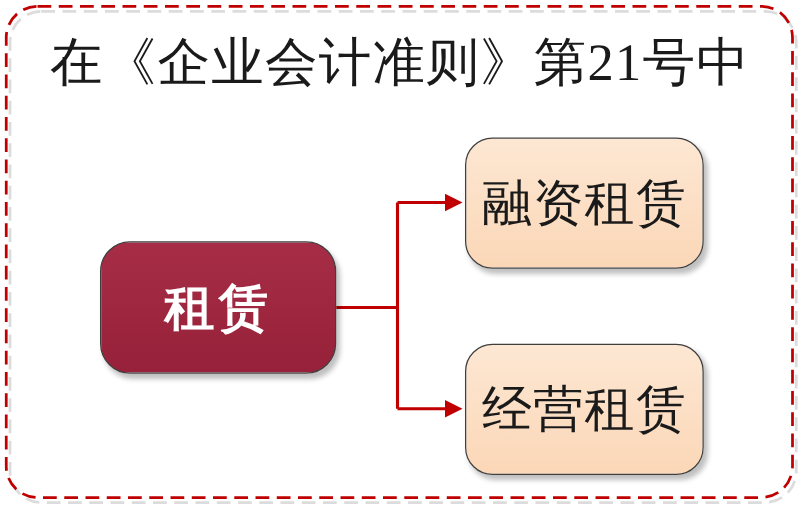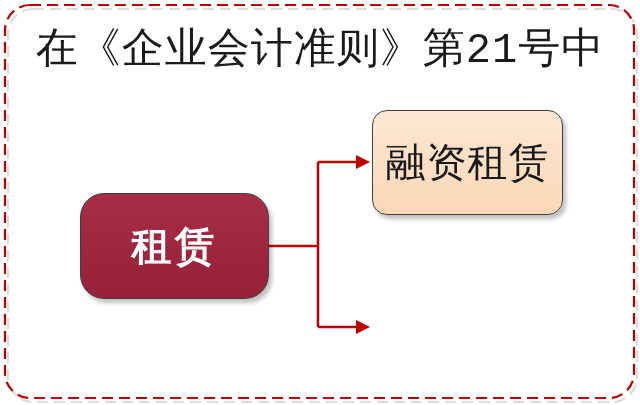--- a/index.html
+++ b/index.html
@@ -21,21 +21,21 @@
     top: 0;
     width: 640px;
     height: 405px;
   }
   .page-title {
     position: absolute;
     left: 0;
     right: 0;
     top: 27px;
     text-align: center;
-    font-family: Liberation Mono, monospace;
+    font-family: Liberation Serif, serif;
     font-size: 42px;
     line-height: 48px;
     font-weight: 400;
     color: var(--title-color, #1A1A1A);
     letter-spacing: 1px;
     white-space: nowrap;
   }
   .node {
     position: absolute;
     display: flex;
@@ -59,21 +59,21 @@
     color: var(--root-text, #FFFFFF);
     letter-spacing: 3px;
   }
   .node-child {
     left: 372px;
     width: 191px;
     height: 105px;
     border-radius: 22px;
     background: linear-gradient(180deg, var(--child-top, #FDE7D3) 0%, var(--child-bottom, #FBD7B7) 100%);
   }
-  .node-child-1 { top: 110px; border-radius: 15px; }
+  .node-child-1 { top: 110px; }
   .node-child-2 { top: 275px; }
   .node-child .node-label {
     font-size: 40px;
     font-weight: 400;
     color: var(--child-text, #1A1A1A);
     letter-spacing: 1px;
     white-space: nowrap;
   }
 </style>
 </head>
@@ -96,14 +96,17 @@
   <div class="page-title">在《企业会计准则》第21号中</div>
 
   <div class="node node-root">
     <span class="node-label">租赁</span>
   </div>
 
   <div class="node node-child node-child-1">
     <span class="node-label">融资租赁</span>
   </div>
 
+  <div class="node node-child node-child-2">
+    <span class="node-label">经营租赁</span>
+  </div>
 
 </div>
 
 </body></html>

